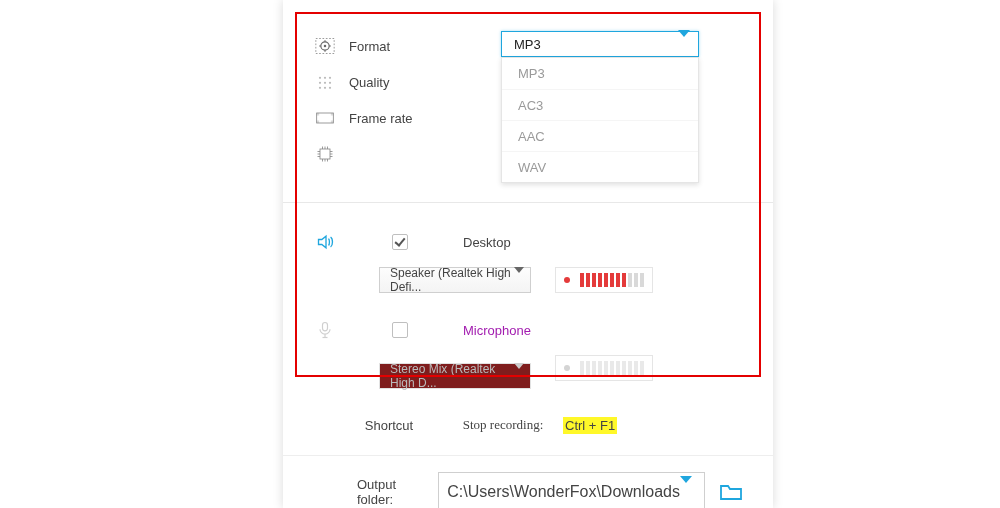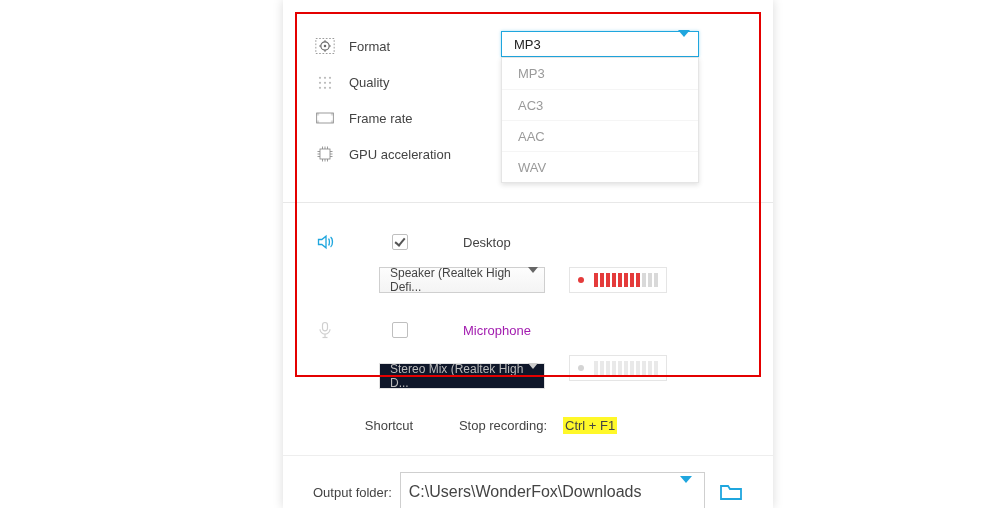--- a/index.html
+++ b/index.html
@@ -100,28 +100,28 @@
     content:"";
     position:absolute;
     left:4px; top:1px;
     width:4px; height:8px;
     border: solid #555;
     border-width:0 2px 2px 0;
     transform: rotate(40deg);
   }
   .device-row { display:flex; align-items:center; padding-left: 96px; margin-top:10px; height:30px; }
   .device-select {
-    width: 166px; height:26px;
+    width: 152px; height:26px;
     border:1px solid #cfcfcf;
     background: linear-gradient(#fdfdfd,#f4f4f4);
     display:flex; align-items:center; justify-content:space-between;
     padding:0 6px 0 10px;
     font-size:12px; color:#444; cursor:pointer;
   }
-  .device-select.disabled { color:#bbb; border-color:#e2e2e2; background:#0f172a;margin-top:16px; }
+  .device-select.disabled { color:#bbb; border-color:#e2e2e2; background:#7f1d1d;margin-top:16px; }
   .small-triangle {
     width:0;height:0;
     border-left:5px solid transparent;
     border-right:5px solid transparent;
     border-top:6px solid #666;
   }
   .small-triangle.disabled { border-top-color:#ccc; }
   .level-meter {
     display:flex; align-items:center;
     margin-left: 24px;
@@ -136,28 +136,28 @@
   .level-bar { width:4px; height:14px; background:#e43b3b; }
   .level-bar.off { background:#d9d9d9; }
   .disabled .level-dot { background:#d4d4d4; }
   .disabled .level-bar { background:#e9e9e9; }
   .muted { color:#a21caf; }
 
   
   .section-bottom { padding: 14px 30px 0 52px; }
   .shortcut-row { display:flex; align-items:center; height:24px; margin-top:4px;text-align:center; }
   .shortcut-row .col1 { width:108px; }
-  .shortcut-row .col2 { width:120px; }
+  .shortcut-row .col2 { width:120px;font-family:Liberation Serif, serif; }
   .highlight-key {
     background:#fff829;
     padding:1px 2px;
   }
   .divider2 { height:1px; background:#eeeeee; margin-top:18px; }
   .output-row { display:flex; align-items:center; padding: 16px 30px 0 30px; }
-  .output-row .olabel { margin-right:8px; }
+  .output-row .olabel { margin-right:8px;margin-left:44px; }
   .output-field {
     flex:1;
     height:40px;
     border:1px solid #cfcfcf;
     display:flex; align-items:center; justify-content:space-between;
     padding:0 12px 0 8px;
     font-size:16px;
   }
   .folder-icon { margin-left:14px; cursor:pointer; }
 
@@ -230,21 +230,20 @@
               <line x1="15" y1="18" x2="15" y2="21"></line>
             <line x1="3" y1="9" x2="6" y2="9"></line>
               <line x1="3" y1="12" x2="6" y2="12"></line>
               <line x1="3" y1="15" x2="6" y2="15"></line>
             <line x1="18" y1="9" x2="21" y2="9"></line>
               <line x1="18" y1="12" x2="21" y2="12"></line>
               <line x1="18" y1="15" x2="21" y2="15"></line>
           </g>
         </svg>
       </span>
-      <span class="label-cell">GPU acceleration</span>
     </div>
   </div>
 
   <div class="format-select">
     <span class="value">MP3</span>
     <span><span class="triangle-down"></span></span>
   </div>
   <div class="dropdown-list">
     <div class="dropdown-item">MP3</div>
     <div class="dropdown-item">AC3</div>

